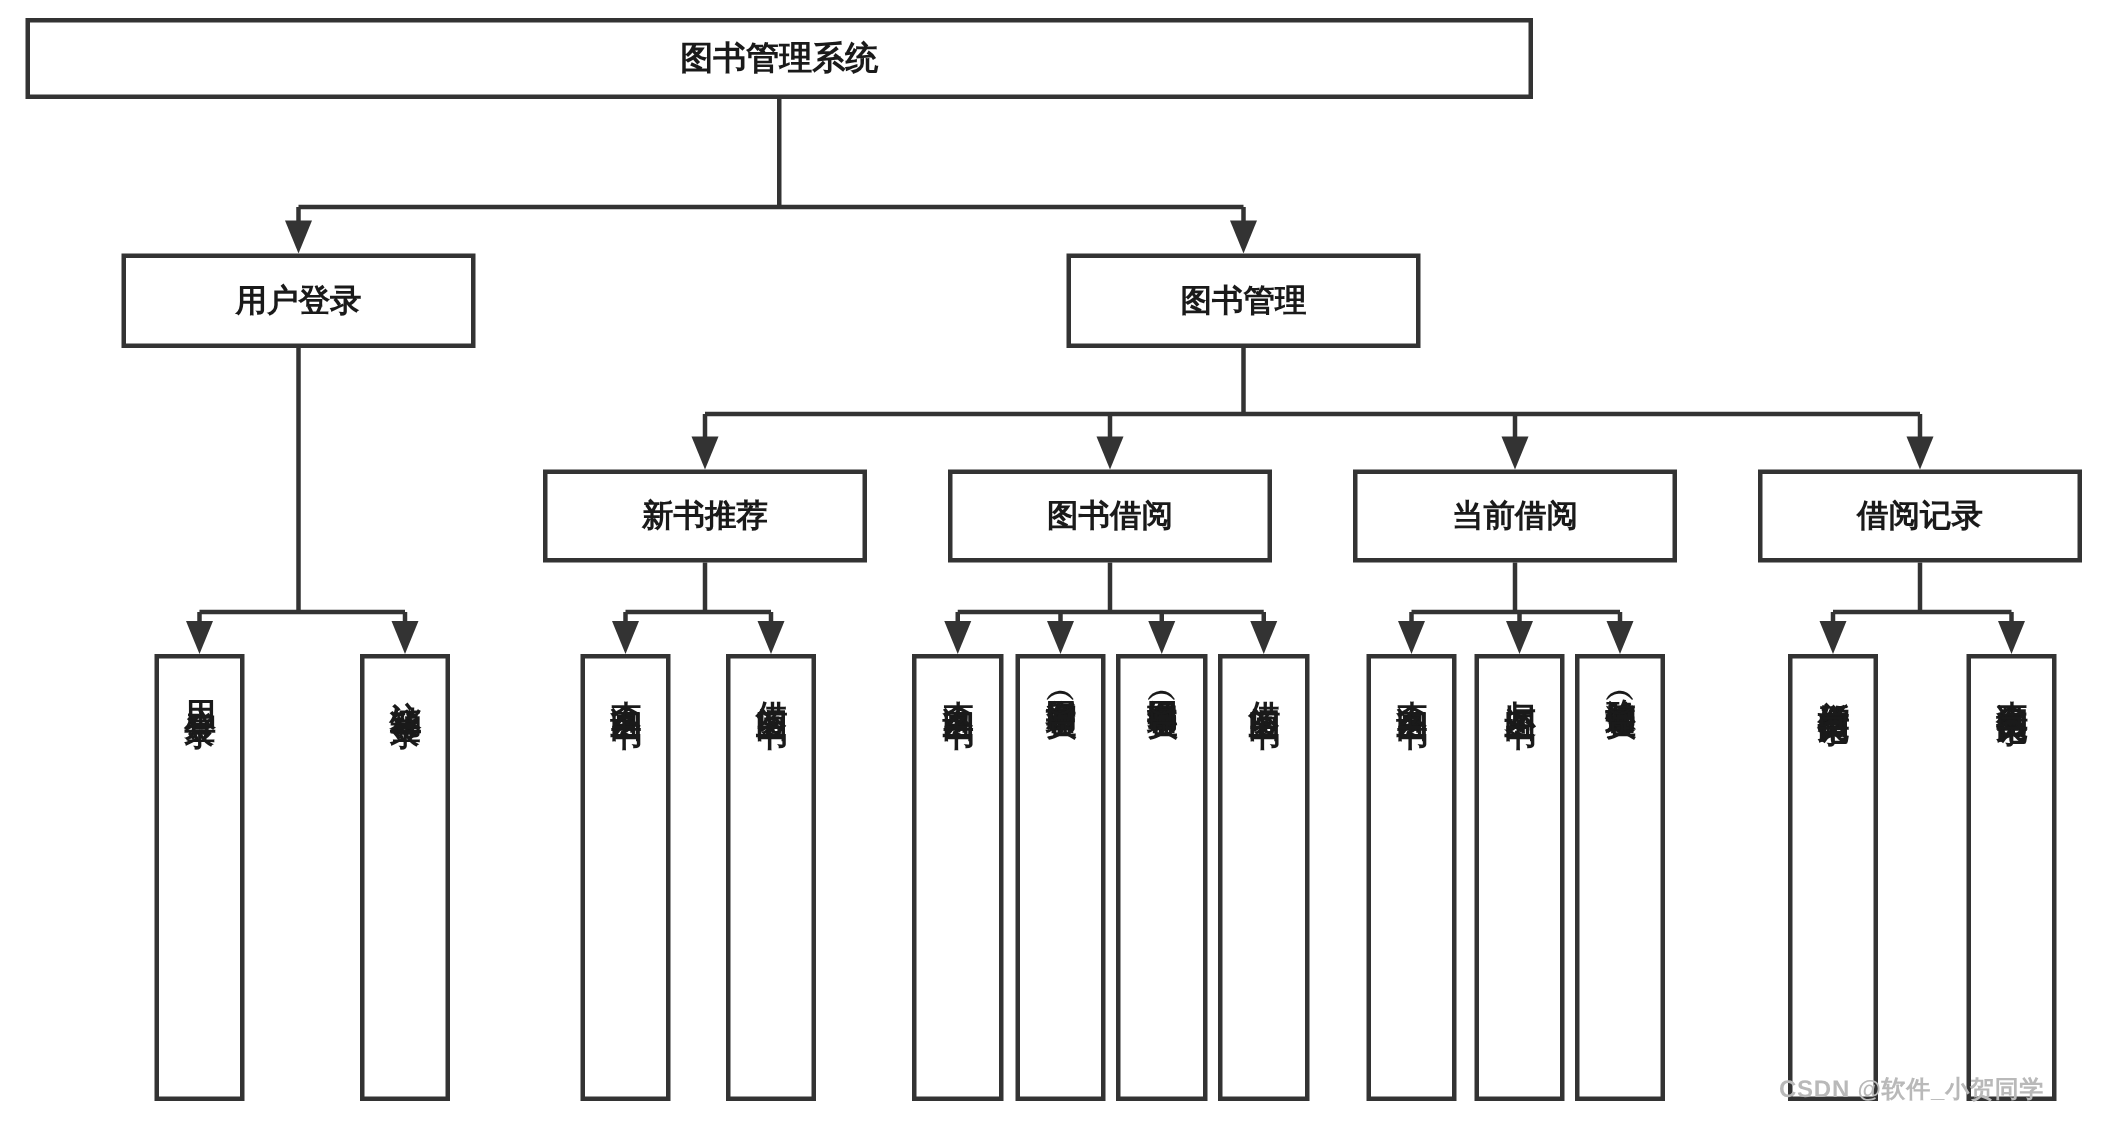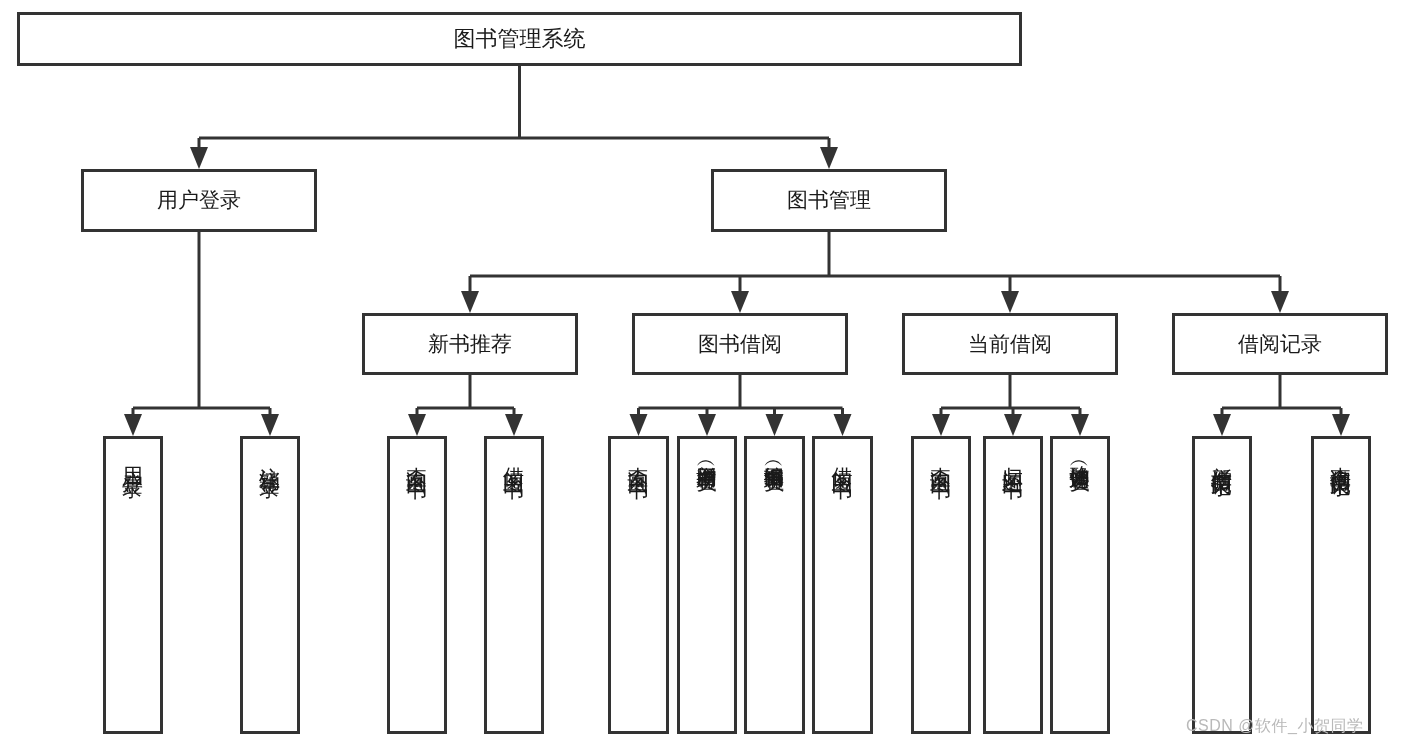--- a/index.html
+++ b/index.html
@@ -11,20 +11,21 @@
     width: 1405px;
     height: 747px;
     font-family: "Liberation Sans", sans-serif;
     overflow: hidden;
   }
   #diagram-root {
     position: relative;
     width: 1405px;
     height: 747px;
     background: #ffffff;
+    font-weight: bold;
   }
   svg#tree-svg {
     position: absolute;
     top: 0;
     left: 0;
     width: 1405px;
     height: 747px;
   }
   .node-box {
     fill: #ffffff;

